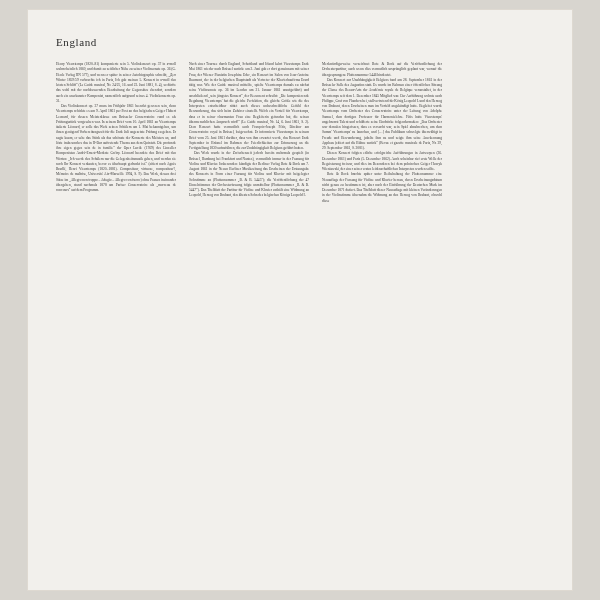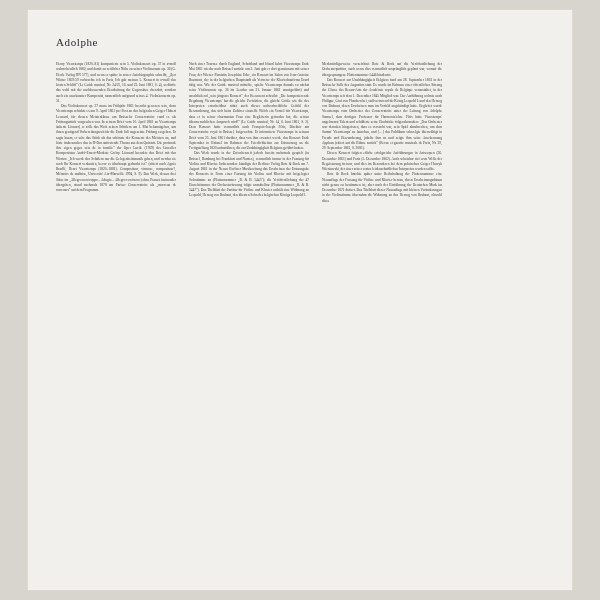--- a/index.html
+++ b/index.html
@@ -65,21 +65,21 @@
   
   .col.first {
     padding-top: 0;
   }
 </style>
 </head>
 <body>
 
 <div class="page">
   <div class="inner">
-    <h1 class="title">Adolphe</h1>
+    <h1 class="title">England</h1>
     <div class="cols">
       <div class="col first">
         <p>Henry Vieuxtemps (1820–81) komponierte sein 5. Violinkonzert op. 37 in a-moll wahrscheinlich 1860, und damit zu zeitlicher Nähe zu seiner Violinsonate op. 36 (G. Henle Verlag HN 577), und wenn er später in seiner Autobiographie schreibt, „Ден Winter 1859/59 verbrachte ich in Paris, Ich gab meinen 5. Konzert in a-moll den letzten Schliff“ (Le Guide musical, Nr. 24/25, 16. und 23. Juni 1881, S. 4), so dürfte das wohl mit der nachbessernden Bearbeitung der Gegensätze ebendort, sondern auch ein anerkannter Komponist, namentlich aufgrund seines 4. Violinkonzerts op. 31.</p>
         <p>Das Violinkonzert op. 37 muss im Frühjahr 1861 beendet gewesen sein, denn Vieuxtemps schickte es am 9. April 1861 per Post an den belgischen Geiger Hubert Leonard, für dessen Meisterklasse am Brüsseler Conservatoire rund es als Prüfungsstück vorgesehen war. In seinem Brief vom 10. April 1861 an Vieuxtemps äußerte Léonard, er solle das Werk seinen Schülern am 1. Mai bekanntgeben, um ihnen genügend Vorbereitungszeit für die Ende Juli angesetzte Prüfung zu geben. Er sagte kaum, er sehe das Stück als das schönste der Konzerte des Meisters an, und löste insbesondere das in H-Dur auftretende Thema aus dem Quintett. Die profunde ihre eigen gegen sein de in familie“ der Oper Lucile (1769) des Linzeller Komponisten André-Ernest-Modeste Grétry. Léonard beendete den Brief mit den Worten: „Ich werde den Schülern nur die Gelegenheitsmusik geben, und werden sie noch Ihr Konzert verkaufen, bevor es überhaupt gedruckt ist.“ (zitiert nach Agnès Bradlé, Henri Vieuxtemps (1820–1881). Compositeur, virtuose, compositeur?, Mémoire de maîtrise, Université Aix-Marseille 1994, S. 9). Das Werk, dessen drei Sätze im „Allegro non troppo – Adagio – Allegro con fuoco) ohne Pausen ineinander übergehen, stand nachmals 1878 am Pariser Conservatoire als „morceau de concours“ auf dem Programm.</p>
       </div>
       <div class="col">
         <p>Nach einer Tournee durch England, Schottland und Irland kehrt Vieuxtemps Ende Mai 1861 wieder nach Brüssel zurück: am 2. Juni gab er dort gemeinsam mit seiner Frau, der Wiener Pianistin Josephine Eder, ein Konzert im Salon von Jean-Antoine Baumont, der in der belgischen Hauptstadt als Vertreter der Klavierbaufirma Erard tätig war. Wie der Guide musical mitteilte, spielte Vieuxtemps damals zu nächst seine Violinsonate op. 36 im Lenden am 21. Januar 1861 uraufgeführt) und anschließend „sein jüngstes Konzert“, der Rezensent schreibt: „Die komponierende Begabung Vieuxtemps' hat die gleiche Perfektion, die gleiche Größe wie die des Interpreten entscheidbar rüttet auch dieses unbeschreibliche Gefühl der Bewunderung, das sich beim Zuhörer einstellt. Welch ein Vorteil für Vieuxtemps, dass er in seiner charmanten Frau eine Begleiterin gefunden hat, die seinen übermenschlichen Anspruch wird!“ (Le Guide musical, Nr. 14, 6. Juni 1861, S. 2). Dem Konzert hatte vermutlich auch François-Joseph Fétis, Direktor am Conservatoire royal in Brüssel, beigewohnt. Er informierte Vieuxtemps in seinem Brief vom 25. Juni 1861 darüber, dass von ihm erwartet werde, das Konzert Ende September in Brüssel im Rahmen der Feierlichkeiten zur Erinnerung an die Fertigstellung 1830 aufzuführen, die zur Unabhängigkeit Belgiens geführt hatten.</p>
         <p>Das Werk wurde in der Zwischenzeit jedoch bereits mehrmals gespielt (in Brüssel, Hamburg bei Frankfurt und Nantes), vermutlich immer in der Fassung für Violine und Klavier. Insbesondere kündigte der Berliner Verlag Bote &amp; Bock am 7. August 1861 in der Neuen Berliner Musikzeitung das Erscheinen der Erstausgabe des Konzerts in Form einer Fassung für Violine und Klavier mit beigelegter Solostimme an (Plattennummer „B. &amp; B. 5445“); die Veröffentlichung der 47 Einzelstimmen der Orchesterfassung folgte unmittelbar (Plattennummer „B. &amp; B. 5447“). Das Titelblatt der Partitur für Violine und Klavier enthält eine Widmung an Leopold, Herzog von Brabant, den ältesten Sohn des belgischen Königs Leopold I.</p>
       </div>
       <div class="col">

